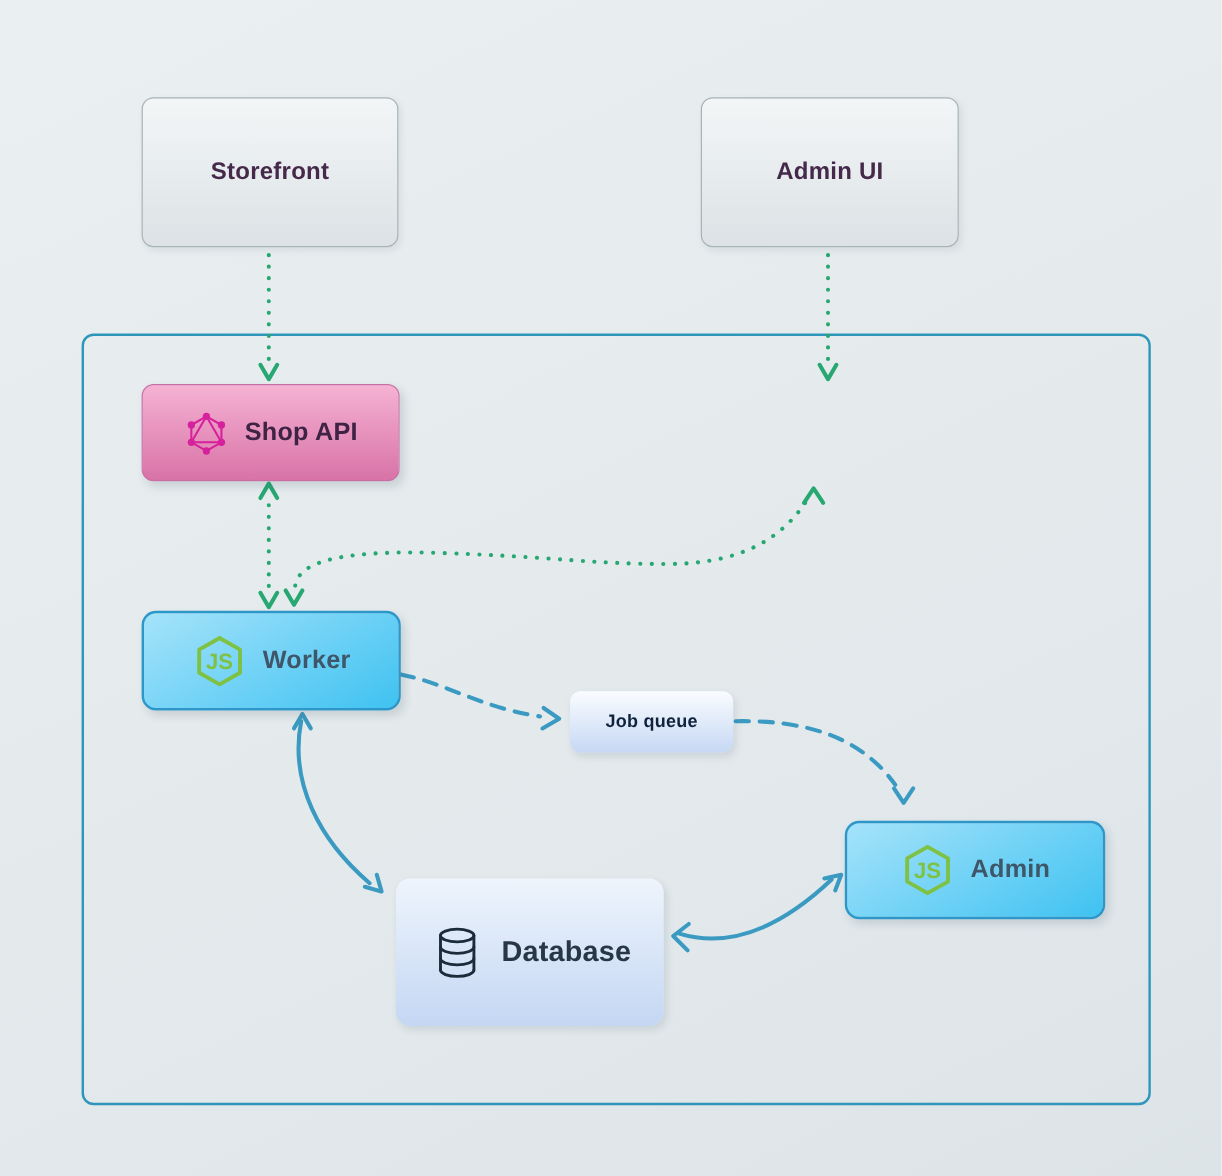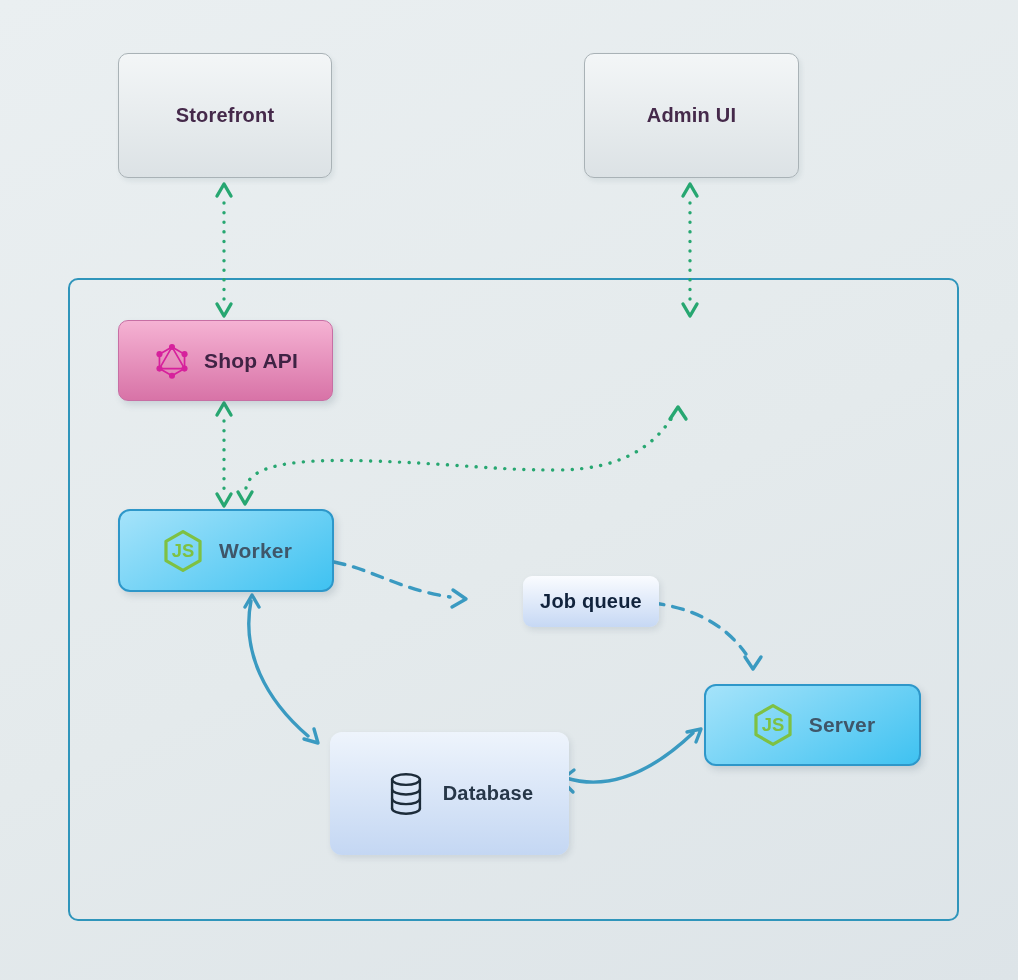--- a/index.html
+++ b/index.html
@@ -60,42 +60,41 @@
     display:flex;align-items:center;justify-content:center;gap:13px;
     font-weight:700;letter-spacing:.2px;
     box-shadow:3px 4px 7px rgba(70,95,110,.18);
   }
   .node .label{white-space:nowrap;}
   .node.neutral{
     background:linear-gradient(180deg,var(--neutral-box-top),var(--neutral-box-bottom));
     border:1.5px solid var(--neutral-border);
     border-radius:10px;color:var(--neutral-text);font-size:20px;
     box-shadow:2px 3px 5px rgba(70,95,110,.10);
+    margin-top:28px;
   }
   .node.pink{
     background:linear-gradient(180deg,var(--pink-box-top),var(--pink-box-bottom));
     border:1.5px solid var(--pink-border);
     border-radius:10px;color:var(--pink-text);font-size:21px;
   }
   .node.blue{
     background:linear-gradient(150deg,var(--blue-box-top),var(--blue-box-bottom));
     border:2px solid var(--blue-border);
     border-radius:12px;color:var(--blue-text);font-size:21px;
   }
   .node.queue{
     background:linear-gradient(180deg,var(--queue-box-top),var(--queue-box-bottom));
-    border:none;border-radius:9px;color:var(--queue-text);font-size:20px;
+    border:none;border-radius:9px;color:var(--queue-text);font-size:15px;
     box-shadow:2px 3px 6px rgba(70,95,110,.14);
-    margin-left:48px;
   }
   .node.db{
     background:linear-gradient(180deg,var(--db-box-top),var(--db-box-bottom));
-    border:none;border-radius:12px;color:var(--db-text);font-size:20px;
+    border:none;border-radius:12px;color:var(--db-text);font-size:24px;
     box-shadow:2px 3px 6px rgba(70,95,110,.14);
-    padding-left:16px;
   }
   #storefront{left:118px;top:53px;width:212px;height:123px;}
   #admin-ui  {left:584px;top:53px;width:213px;height:123px;}
   #shop-api  {left:118px;top:320px;width:213px;height:79px;}
   #admin-api {left:584px;top:320px;width:213px;height:79px;}
   #server    {left:118px;top:509px;width:212px;height:79px;}
   #job-queue {left:475px;top:576px;width:136px;height:51px;}
   #worker    {left:704px;top:684px;width:213px;height:78px;}
   #database  {left:330px;top:732px;width:223px;height:123px;}
   .icon{display:inline-flex;align-items:flex-end;justify-content:center;flex:0 0 auto;}
@@ -195,21 +194,21 @@
     <span class="label">Job queue</span>
   </div>
 
   <div class="node blue" id="worker">
     <span class="icon nodejs">
       <svg viewBox="0 0 100 100">
         <path d="M50 8 L87 29 L87 71 L50 92 L13 71 L13 29 Z" fill="none" stroke="currentColor" stroke-width="7" stroke-linejoin="round"></path>
         <text x="50" y="64" text-anchor="middle" font-size="40" font-weight="bold" fill="currentColor" font-family="Liberation Sans, sans-serif">JS</text>
       </svg>
     </span>
-    <span class="label">Server</span>
+    <span class="label">Admin</span>
   </div>
 
   <div class="node db" id="database">
     <span class="icon database">
       <svg viewBox="0 0 100 100" fill="none" stroke="currentColor" stroke-width="5" stroke-linecap="round">
         <ellipse cx="50" cy="20" rx="29" ry="11"></ellipse>
         <path d="M21 20 L21 80"></path>
         <path d="M79 20 L79 80"></path>
         <path d="M21 40 C21 46 34 51 50 51 C66 51 79 46 79 40"></path>
         <path d="M21 60 C21 66 34 71 50 71 C66 71 79 66 79 60"></path>

